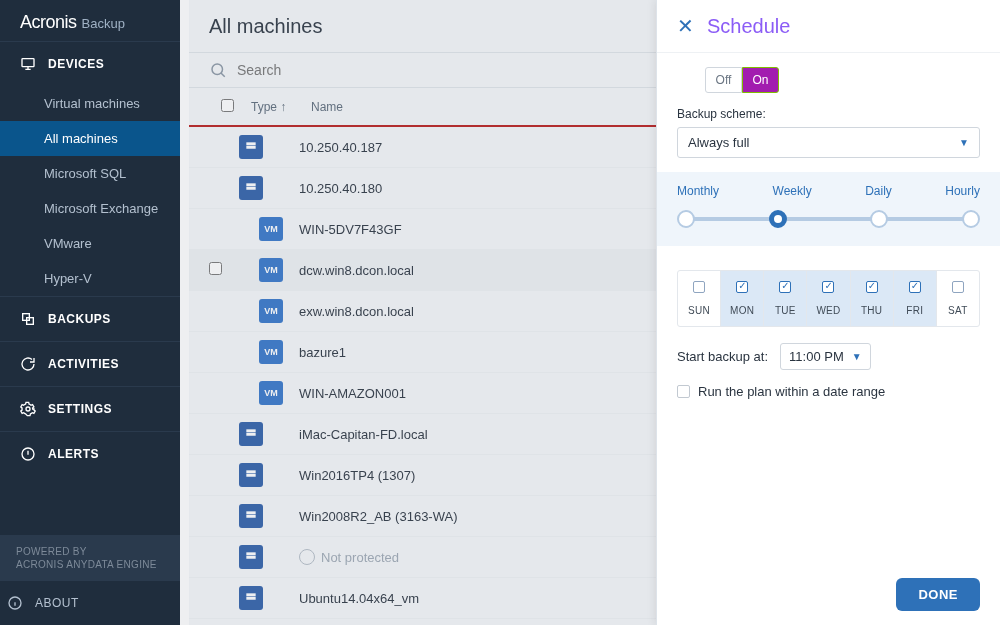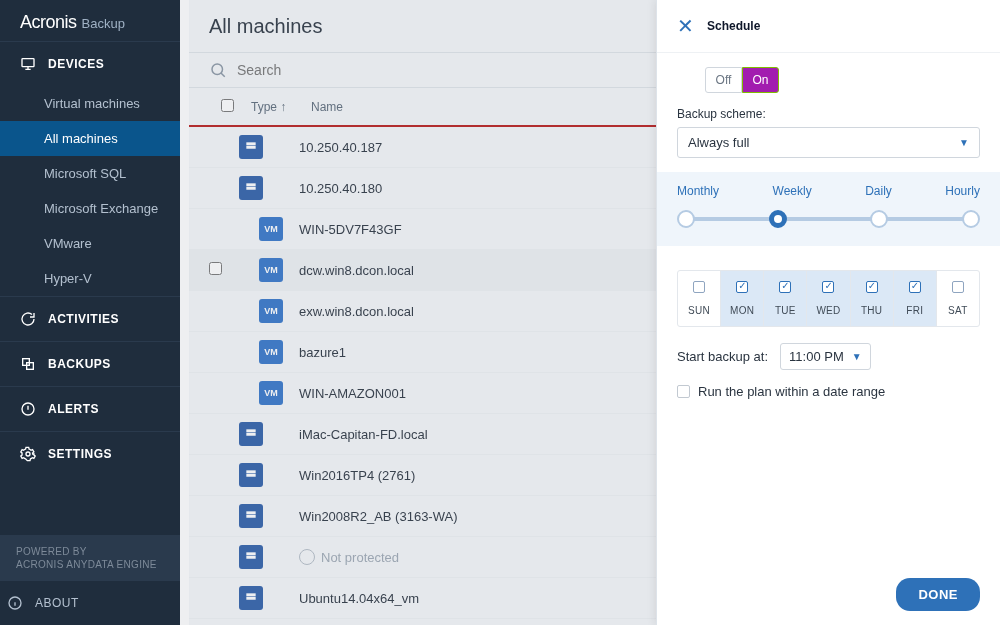--- a/index.html
+++ b/index.html
@@ -45,21 +45,21 @@
 .status-np { color: #9ea9b5; display: flex; align-items: center; gap: 6px; }
 .status-np::before { content: ""; width: 14px; height: 14px; border-radius: 50%; border: 1.5px solid #b4bdc7; display: inline-block; position: relative; }
 .status-err { color: #d0423f; display: flex; align-items: center; gap: 6px; }
 .status-err::before { content: ""; width: 14px; height: 14px; border-radius: 50%; background: #d0423f; display: inline-block; }
 .actionbar { width: 48px; background: #fff; border-left: 1px solid #dfe4e9; display: flex; flex-direction: column; align-items: center; padding-top: 10px; gap: 6px; }
 .actionbar .ab-item { width: 36px; height: 36px; display: flex; align-items: center; justify-content: center; color: #5b6a7a; cursor: pointer; border-radius: 3px; }
 .actionbar .ab-item svg { width: 20px; height: 20px; }
 .panel { position: absolute; right: 0; top: 0; width: 344px; height: 100%; background: #fff; border-left: 1px solid #dde3e9; box-shadow: -2px 0 8px rgba(0,0,0,0.08); z-index: 10; display: flex; flex-direction: column; }
 .panel-head { display: flex; align-items: center; gap: 12px; padding: 14px 20px; border-bottom: 1px solid #eef1f4; }
 .panel-close { color: #2e71b8; cursor: pointer; font-size: 20px; width: 18px; }
-.panel-title { font-size: 12px; color: #0f172a; font-weight: 700; }
+.panel-title { font-size: 20px; color: #8b5cf6; font-weight: 400; }
 .panel-body { flex: 1; overflow-y: auto; }
 .toggle { display: flex; margin: 14px 20px; }
 .toggle-opt { flex: 1; text-align: center; padding: 5px 0; font-size: 12px; border: 1px solid #d0d6dd; color: #6b7683; cursor: pointer; }
 .toggle-opt.off { border-radius: 3px 0 0 3px; background: #fff; }
 .toggle-opt.on { border-radius: 0 3px 3px 0; background: #a21caf; color: #fff; border-color: #80bc00; }
 .toggle-wrap { width: 102px; padding-left: 28px; }
 .field-label { font-size: 12px; color: #2a3440; margin: 6px 20px 6px; }
 .select { margin: 0 20px 14px; border: 1px solid #d0d6dd; border-radius: 3px; padding: 7px 10px; font-size: 13px; color: #2a3440; display: flex; justify-content: space-between; align-items: center; cursor: pointer; }
 .select .chev { color: #2e71b8; font-size: 10px; }
 .freq-band { background: #eff5fb; padding: 12px 20px 18px; }
@@ -75,21 +75,21 @@
 .day-chk { width: 12px; height: 12px; border: 1px solid #8fa5c0; margin: 0 auto 12px; border-radius: 2px; position: relative; }
 .day.sel .day-chk { background: #fff; border-color: #2e71b8; }
 .day.sel .day-chk::after { content: "✓"; position: absolute; top: -2px; left: 1px; font-size: 10px; color: #2e71b8; }
 .day-lbl { font-size: 10px; color: #404b57; letter-spacing: 0.3px; }
 .start-row { display: flex; align-items: center; gap: 12px; margin: 0 20px 14px; font-size: 13px; color: #2a3440; }
 .time-select { border: 1px solid #d0d6dd; border-radius: 3px; padding: 5px 8px; display: flex; align-items: center; gap: 8px; cursor: pointer; }
 .time-select .chev { color: #2e71b8; font-size: 10px; }
 .plan-range { display: flex; align-items: center; gap: 8px; margin: 0 20px; font-size: 13px; color: #2a3440; }
 .plan-range .chk { width: 13px; height: 13px; border: 1px solid #c2c9d1; border-radius: 2px; }
 .panel-foot { padding: 14px 20px; display: flex; justify-content: flex-end; border-top: 1px solid transparent; }
-.done-btn { background: #2e71b8; color: #fff; border: none; border-radius: 14px; padding: 9px 22px; font-size: 13px; font-weight: 600; letter-spacing: 0.5px; cursor: pointer; }
+.done-btn { background: #2e71b8; color: #fff; border: none; border-radius: 6px; padding: 9px 22px; font-size: 13px; font-weight: 600; letter-spacing: 0.5px; cursor: pointer; }
 .overlay { position: absolute; left: 180px; top: 0; right: 0; bottom: 0; background: rgba(140,150,160,0.15); z-index: 5; }
 </style>
 </head>
 <body>
 
 <div class="app">
   <aside class="sidebar">
     <div class="logo">
       <span class="logo-main">Acronis</span>
       <span class="logo-sub">Backup</span>
@@ -105,51 +105,51 @@
       <div class="nav-item">Virtual machines</div>
       <div class="nav-item active">All machines</div>
       <div class="nav-item">Microsoft SQL</div>
       <div class="nav-item">Microsoft Exchange</div>
       <div class="nav-item">VMware</div>
       <div class="nav-item">Hyper-V</div>
     </div>
     <div class="nav-section">
       <div class="nav-header">
         <svg viewBox="0 0 24 24" fill="none" stroke="currentColor" stroke-width="2">
+            <rect x="4" y="4" width="10" height="10"></rect>
+            <rect x="10" y="10" width="10" height="10"></rect>
+          </svg>
+        <span>BACKUPS</span>
+      </div>
+    </div>
+    <div class="nav-section">
+      <div class="nav-header">
+        <svg viewBox="0 0 24 24" fill="none" stroke="currentColor" stroke-width="2">
             <path d="M21 12a9 9 0 11-3-6.7"></path>
             <path d="M21 3v6h-6"></path>
           </svg>
         <span>ACTIVITIES</span>
       </div>
     </div>
     <div class="nav-section">
       <div class="nav-header">
         <svg viewBox="0 0 24 24" fill="none" stroke="currentColor" stroke-width="2">
-            <rect x="4" y="4" width="10" height="10"></rect>
-            <rect x="10" y="10" width="10" height="10"></rect>
-          </svg>
-        <span>BACKUPS</span>
+            <circle cx="12" cy="12" r="3"></circle>
+            <path d="M19 12a7 7 0 00-.2-1.6l2-1.5-2-3.4-2.3.9a7 7 0 00-2.8-1.6L13 2h-4l-.7 2.8a7 7 0 00-2.8 1.6l-2.3-.9-2 3.4 2 1.5A7 7 0 003 12c0 .5.1 1.1.2 1.6l-2 1.5 2 3.4 2.3-.9a7 7 0 002.8 1.6L11 22h4l.7-2.8a7 7 0 002.8-1.6l2.3.9 2-3.4-2-1.5c.1-.5.2-1.1.2-1.6z"></path>
+          </svg>
+        <span>SETTINGS</span>
       </div>
     </div>
     <div class="nav-section">
       <div class="nav-header">
         <svg viewBox="0 0 24 24" fill="none" stroke="currentColor" stroke-width="2">
             <circle cx="12" cy="12" r="9"></circle>
             <path d="M12 7v6M12 17h.01"></path>
           </svg>
         <span>ALERTS</span>
-      </div>
-    </div>
-    <div class="nav-section">
-      <div class="nav-header">
-        <svg viewBox="0 0 24 24" fill="none" stroke="currentColor" stroke-width="2">
-            <circle cx="12" cy="12" r="3"></circle>
-            <path d="M19 12a7 7 0 00-.2-1.6l2-1.5-2-3.4-2.3.9a7 7 0 00-2.8-1.6L13 2h-4l-.7 2.8a7 7 0 00-2.8 1.6l-2.3-.9-2 3.4 2 1.5A7 7 0 003 12c0 .5.1 1.1.2 1.6l-2 1.5 2 3.4 2.3-.9a7 7 0 002.8 1.6L11 22h4l.7-2.8a7 7 0 002.8-1.6l2.3.9 2-3.4-2-1.5c.1-.5.2-1.1.2-1.6z"></path>
-          </svg>
-        <span>SETTINGS</span>
       </div>
     </div>
     <div class="powered">
       <div>POWERED BY</div>
       <div>ACRONIS ANYDATA ENGINE</div>
     </div>
     <div class="about">
       <svg viewBox="0 0 24 24" fill="none" stroke="currentColor" stroke-width="2">
           <circle cx="12" cy="12" r="9"></circle>
           <path d="M12 8h.01M12 11v5"></path>
@@ -306,21 +306,21 @@
         <div class="row">
           <div class="col-check"><input type="checkbox" style=""></div>
     <div class="col-type">
             <div class="type-ico type-phys">
               <svg width="14" height="14" viewBox="0 0 24 24" fill="#fff">
                 <rect x="4" y="4" width="16" height="5"></rect>
                 <rect x="4" y="10" width="16" height="5"></rect>
               </svg>
             </div>
           </div>
-    <div class="col-name">Win2016TP4 (2761)</div>
+    <div class="col-name">Win2016TP4 (1307)</div>
     <div class="col-status">
             <span class="status-np">Not protected</span>
           </div>
     <div class="col-gear"></div>
         </div>
         <div class="row">
           <div class="col-check"><input type="checkbox" style=""></div>
     <div class="col-type">
             <div class="type-ico type-phys">
               <svg width="14" height="14" viewBox="0 0 24 24" fill="#fff">

